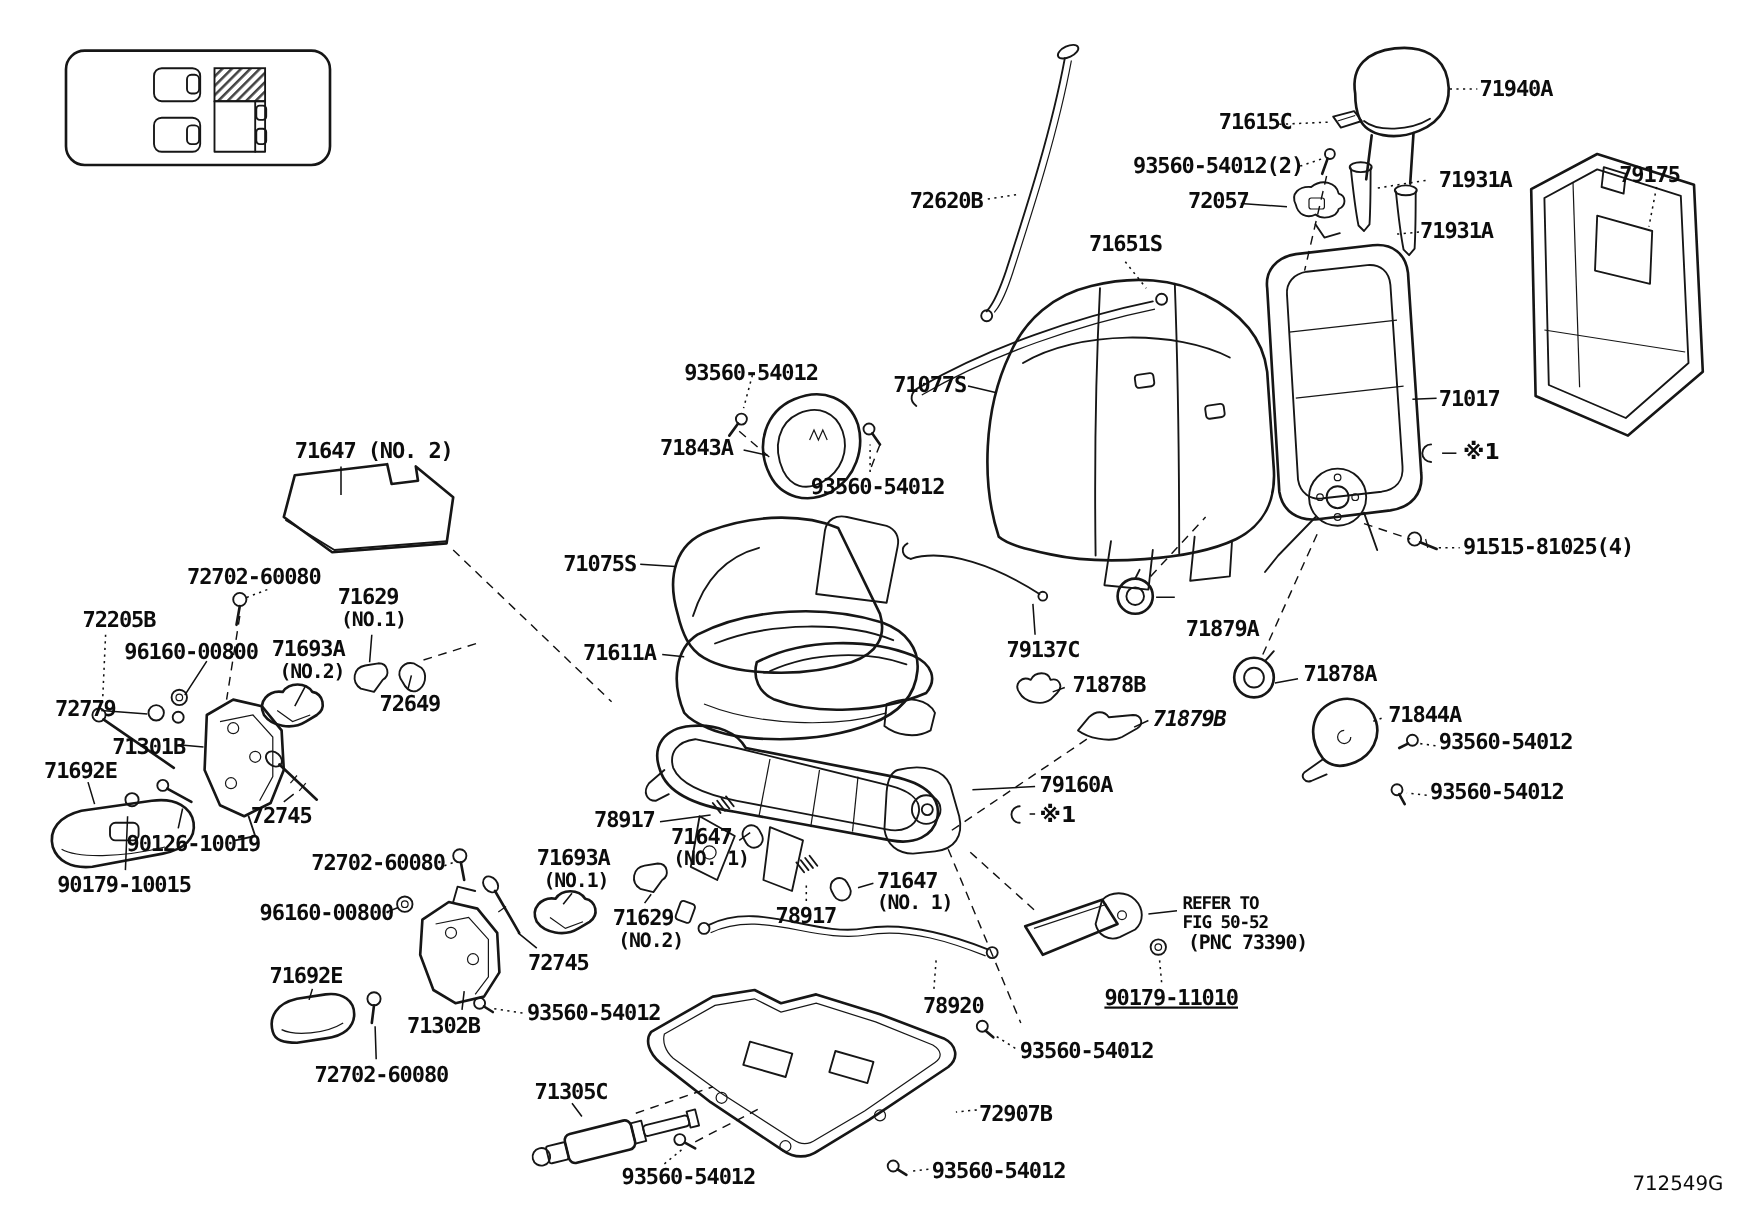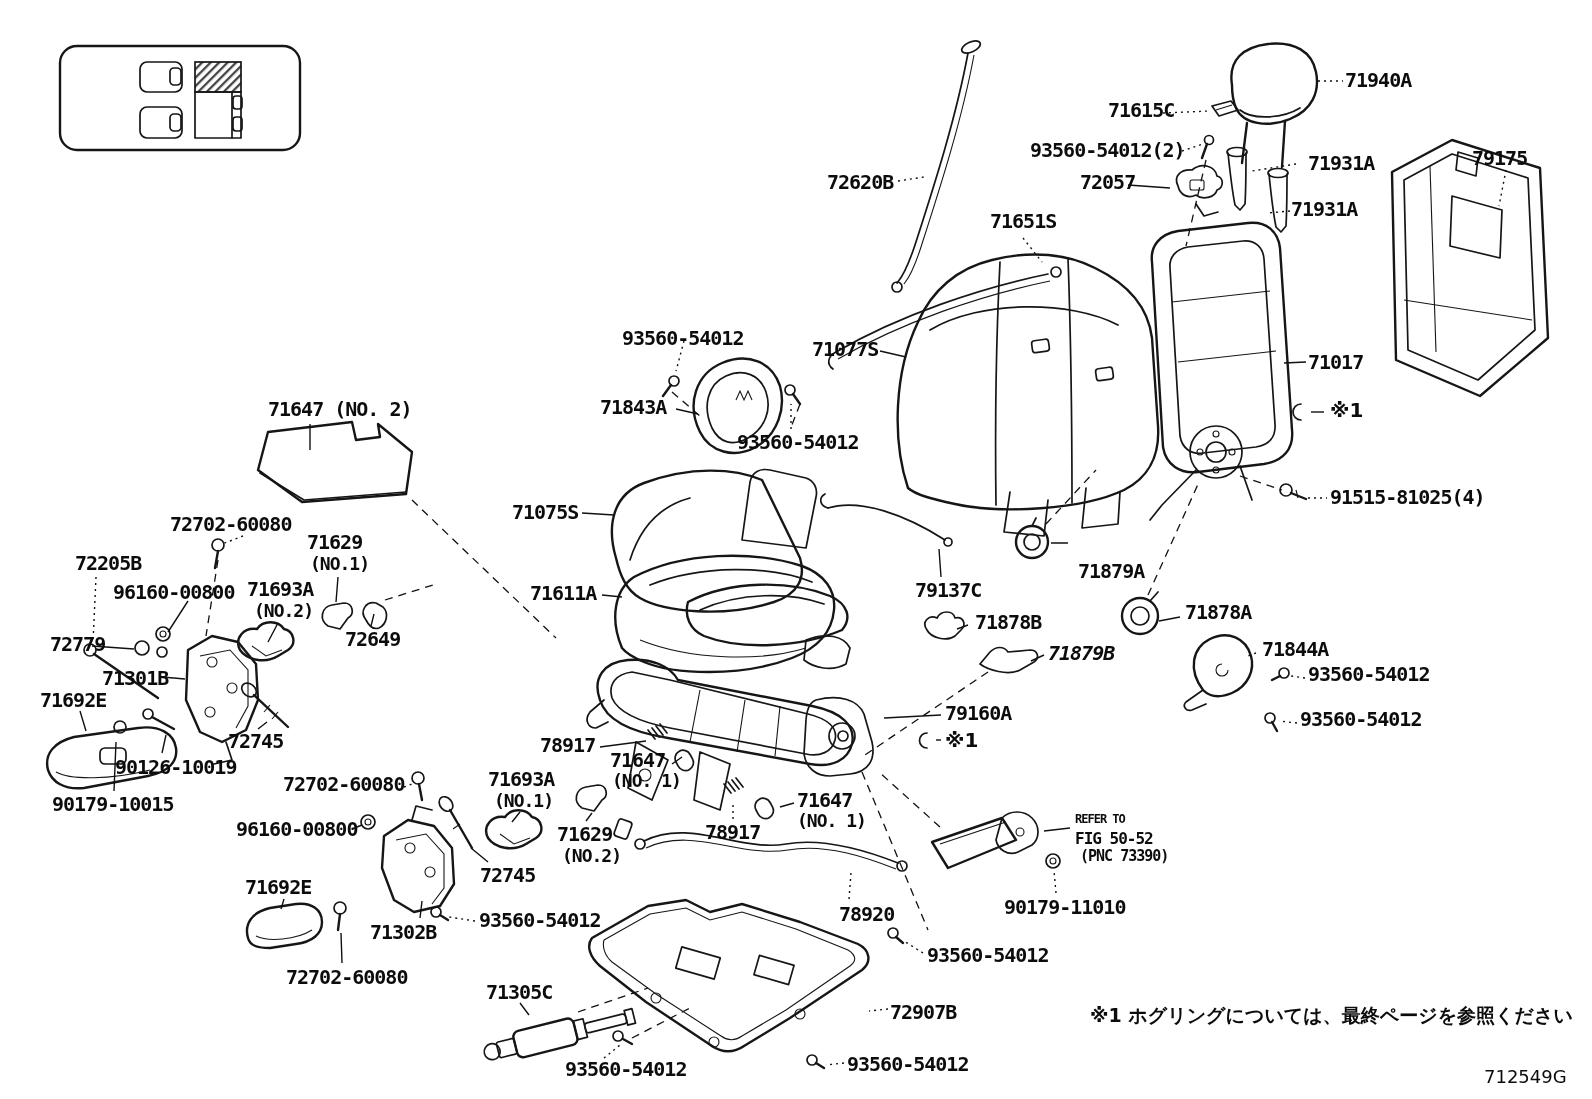--- a/index.html
+++ b/index.html
@@ -436,33 +436,32 @@
       <div class="plabel" style="left: 52px; top: 794px;">90179-10015</div>
       <div class="plabel" style="left: 283px; top: 774px;">72702-60080</div>
       <div class="plabel" style="left: 488px; top: 769px;">71693A</div>
       <div class="plabel" style="left: 494px; top: 792px; font-size: 18px;">(NO.1)</div>
       <div class="plabel" style="left: 236px; top: 819px;">96160-00800</div>
       <div class="plabel" style="left: 557px; top: 824px;">71629</div>
       <div class="plabel" style="left: 562px; top: 847px; font-size: 18px;">(NO.2)</div>
       <div class="plabel" style="left: 797px; top: 790px;">71647</div>
       <div class="plabel" style="left: 797px; top: 812px; font-size: 18px;">(NO. 1)</div>
       <div class="plabel" style="left: 705px; top: 822px;">78917</div>
-      <div class="plabel" style="left: 1075px; top: 813px; font-size: 12px;">REFER TO</div>
+      <div class="plabel" style="left: 1075px; top: 813px; font-size: 16px;">REFER TO</div>
       <div class="plabel" style="left: 1075px; top: 831px; font-size: 16px;">FIG 50-52</div>
-      <div class="plabel" style="left: 1080px; top: 849px; font-size: 15px;">(PNC 73390)</div>
+      <div class="plabel" style="left: 1080px; top: 849px; font-size: 18px;">(PNC 73390)</div>
       <div class="plabel" style="left: 480px; top: 865px;">72745</div>
       <div class="plabel" style="left: 245px; top: 877px;">71692E</div>
       <div class="plabel" style="left: 817px; top: 904px; margin-left: 22px;">78920</div>
-      <div class="plabel" style="left: 1004px; top: 897px;">90179-11010</div>
+      <div class="plabel" style="left: 1004px; top: 897px; text-decoration: underline;">90179-11010</div>
       <div class="plabel" style="left: 370px; top: 922px;">71302B</div>
       <div class="plabel" style="left: 479px; top: 910px;">93560-54012</div>
       <div class="plabel" style="left: 286px; top: 967px;">72702-60080</div>
       <div class="plabel" style="left: 486px; top: 982px;">71305C</div>
       <div class="plabel" style="left: 927px; top: 945px;">93560-54012</div>
       <div class="plabel" style="left: 890px; top: 1002px;">72907B</div>
       <div class="plabel" style="left: 565px; top: 1059px;">93560-54012</div>
       <div class="plabel" style="left: 847px; top: 1054px;">93560-54012</div>
     </div>
 
-<div class="footnote">※1  ホグリングについては、最終ページを参照ください</div>
 <div class="figcode">712549G</div>
 
 </div>
 
 </body></html>

